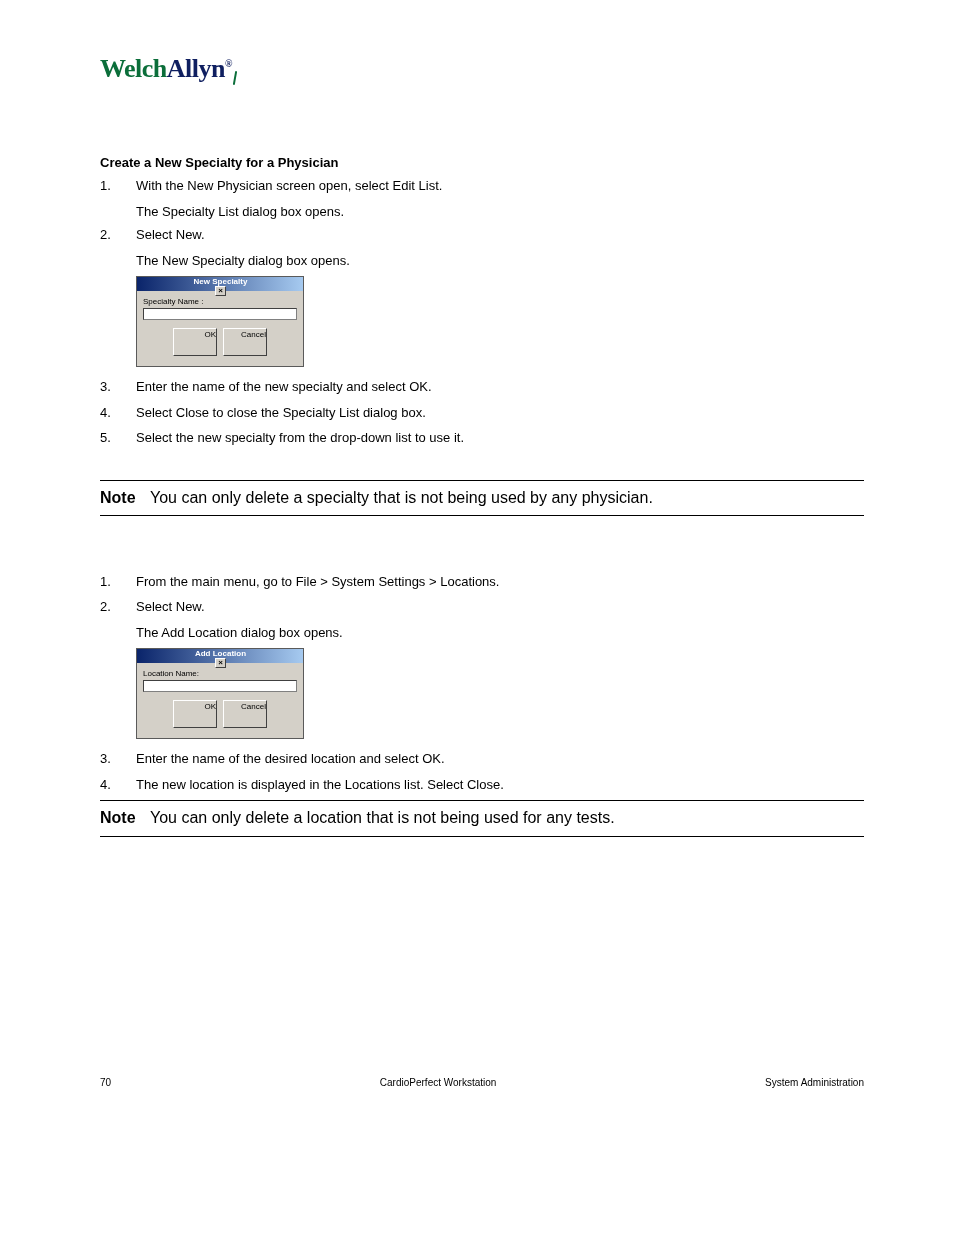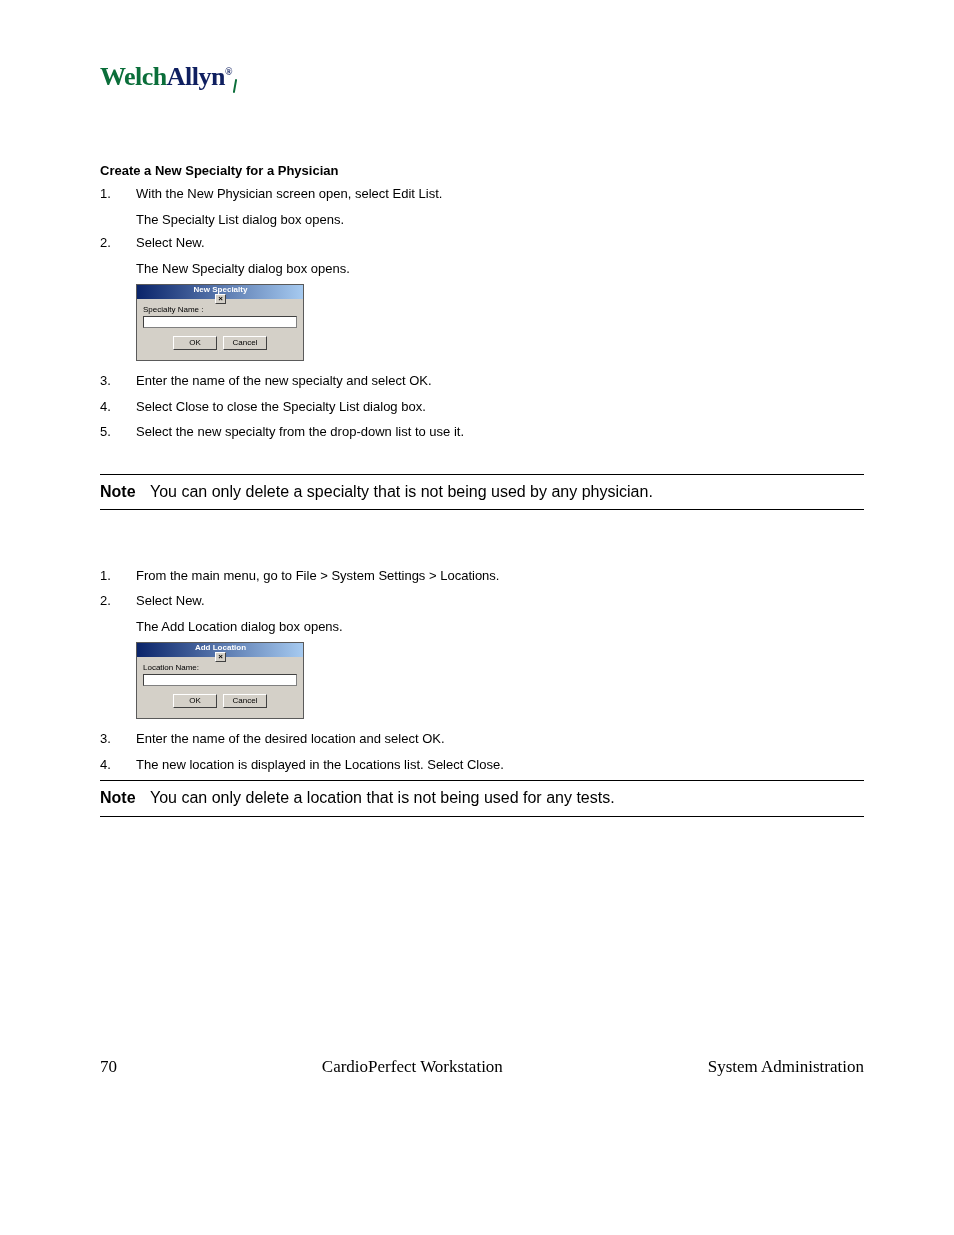--- a/index.html
+++ b/index.html
@@ -4,21 +4,21 @@
 <style>
   html, body {
     margin: 0;
     padding: 0;
     background: #ffffff;
     font-family: Arial, Helvetica, sans-serif;
     color: #000;
   }
   .page {
     width: 954px;
-    margin: 12px auto;
+    margin: 4px auto;
     padding: 50px 90px 40px 100px;
     box-sizing: border-box;
     position: relative;
   }
   .logo {
     font-family: Georgia, 'Times New Roman', serif;
     font-weight: bold;
     font-size: 26px;
     letter-spacing: -0.5px;
   }
@@ -107,27 +107,27 @@
     padding: 0 2px;
   }
   .dialog-btnrow {
     display: flex;
     justify-content: center;
     gap: 6px;
     padding: 8px 0 6px 0;
   }
   .win-btn {
     width: 44px;
-    height: 14px;
+    height: 28px;
     background: #d4d0c8;
     border: 1px solid #fff;
     border-right-color: #404040;
     border-bottom-color: #404040;
     font-size: 8px;
-    text-align: center;
+    text-align: right;
     line-height: 12px;
     box-sizing: border-box;
   }
   .hr-line {
     border: none;
     border-top: 1px solid #000;
     margin: 6px 0;
   }
   .note-block {
     margin: 2px 0;
@@ -152,22 +152,21 @@
   }
   .list-num .num {
     width: 36px;
     flex: 0 0 36px;
   }
   .list-num .txt { flex: 1; }
   .footer {
     margin-top: 240px;
     display: flex;
     justify-content: space-between;
-    font-size: 17px;
-    font-family: Liberation Serif, serif;
+    font-size: 10px;
   }
   .spacer-md { height: 20px; }
   .spacer-lg { height: 30px; }
 </style>
 </head>
 <body>
 
 <div class="page">
 
   <div class="logo">

